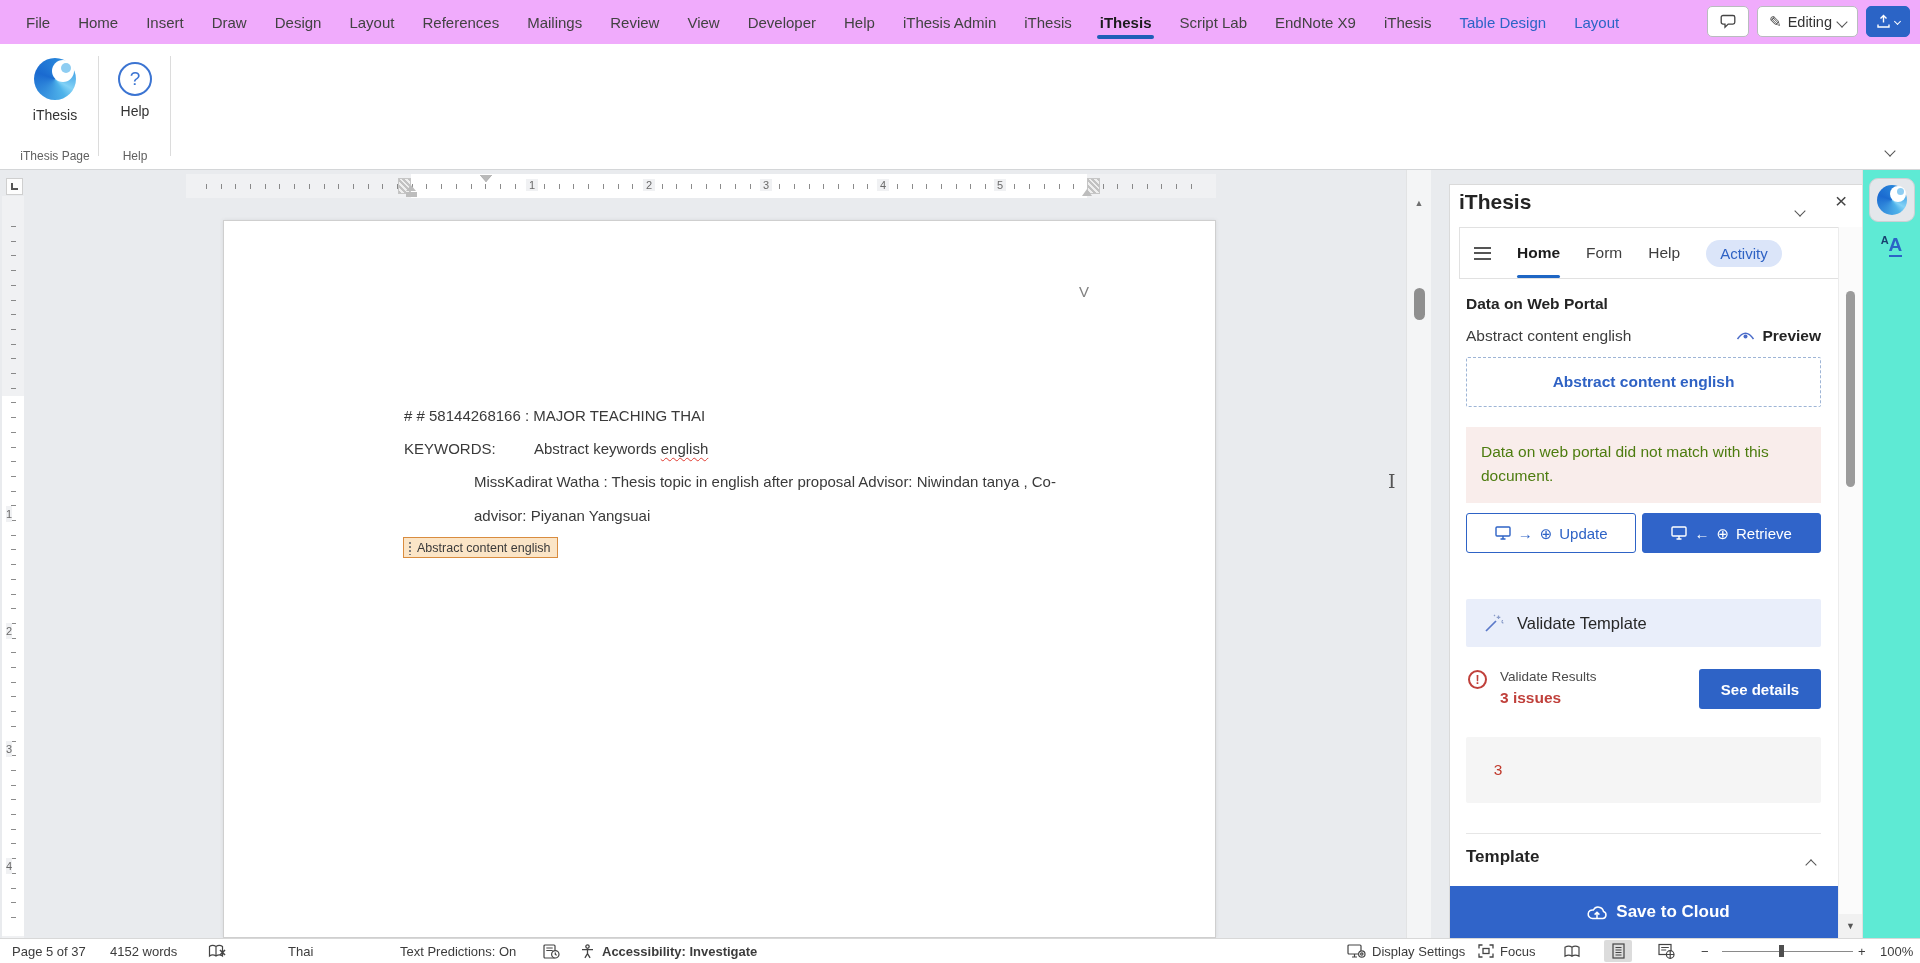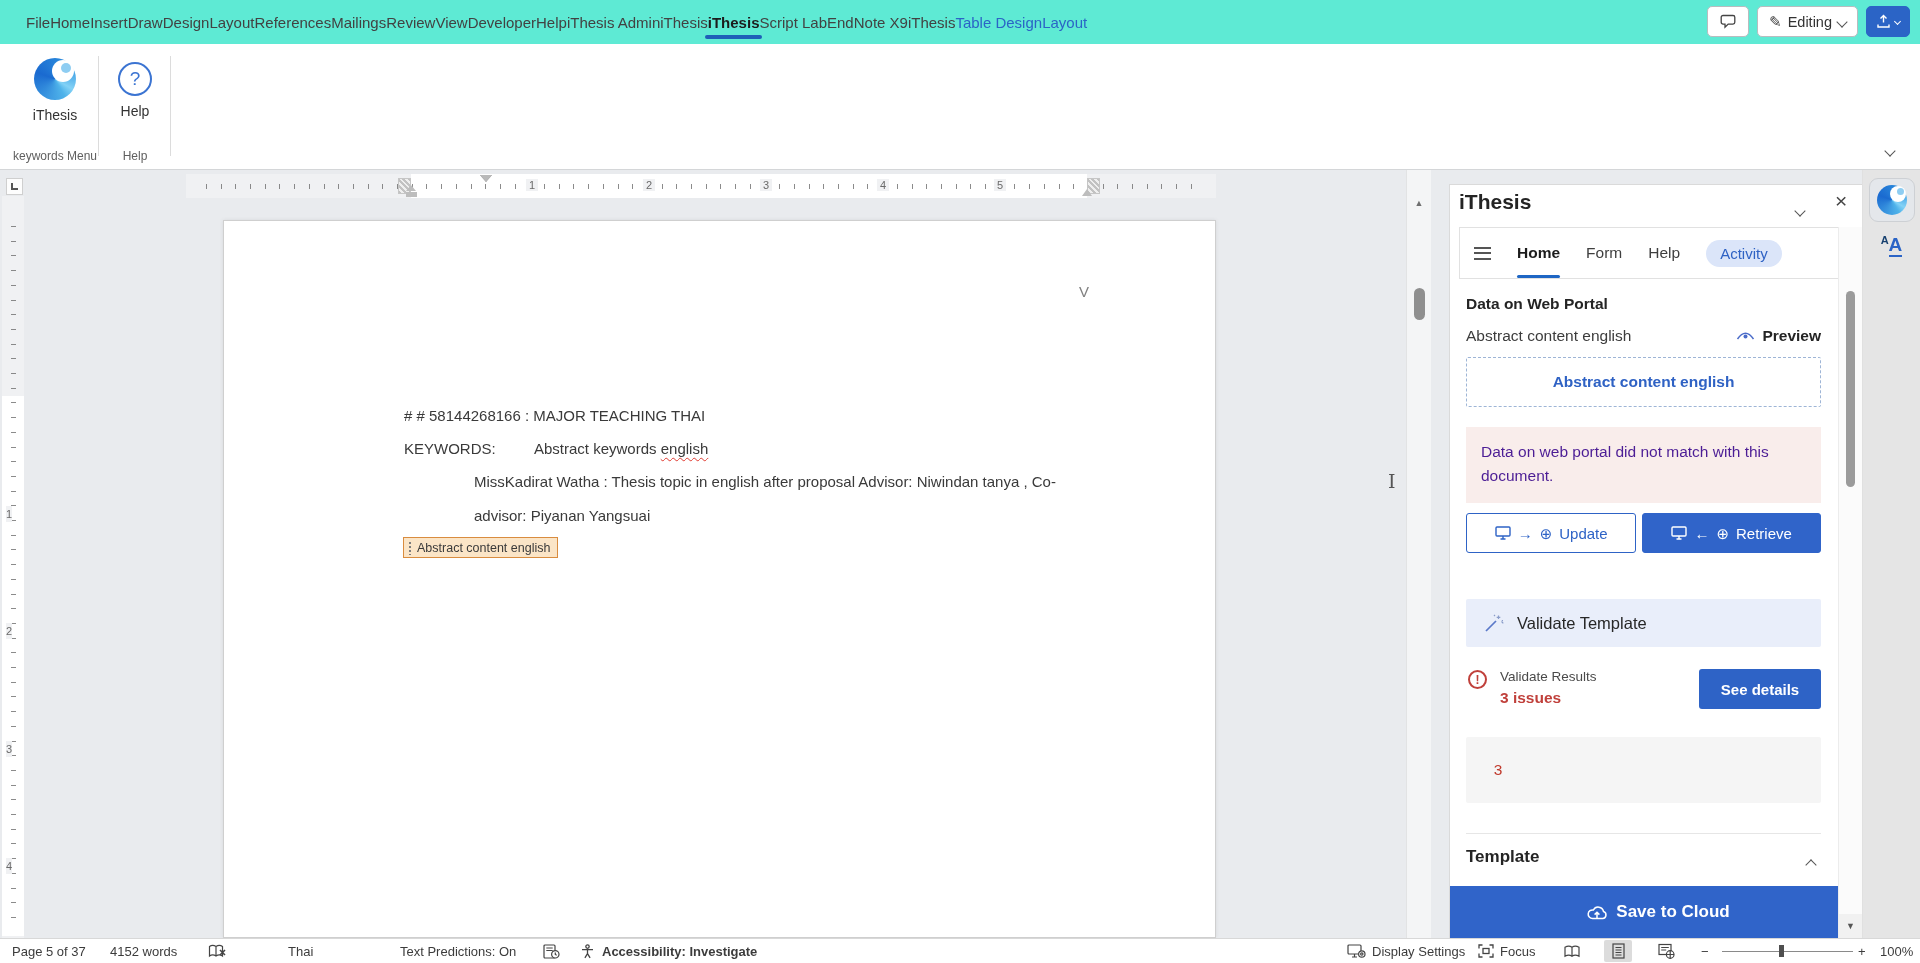--- a/index.html
+++ b/index.html
@@ -5,21 +5,21 @@
   * { margin:0; padding:0; box-sizing:border-box; }
   html,body { width:1920px; height:963px; overflow:hidden; }
   body { font-family:"Liberation Sans","DejaVu Sans",sans-serif; background:#f7f9fb; position:relative; color:#3c3c3c; }
   .chev { display:inline-block; width:8px; height:8px; border-right:1.6px solid #555; border-bottom:1.6px solid #555; }
   .chev.down { transform:rotate(45deg); }
   .chev.up { transform:rotate(-135deg); }
   .chev.left { transform:rotate(135deg); }
   svg { display:block; }
 
   
-  .menubar { position:absolute; top:0; left:0; right:0; height:44px; background:#5eead4; display:flex; align-items:center; padding-left:26px; font-size:15px; color:#424242; }
+  .menubar { position:absolute; top:0; left:0; right:0; height:44px; background:#f0abfc; display:flex; align-items:center; padding-left:26px; gap:28px; font-size:15px; color:#424242; }
   .menu-item { position:relative; white-space:nowrap; cursor:default; }
   .menu-item.active { color:#1c1c1c; font-weight:700; }
   .menu-item.active::after { content:''; position:absolute; left:-3px; right:-3px; bottom:-8px; height:3.5px; border-radius:2px; background:#1e5fb8; }
   .menu-item.contextual { color:#2b64c6; }
   .menubar-right { position:absolute; right:10px; top:6px; height:31px; display:flex; gap:8px; align-items:center; }
   .mb-btn { height:31px; border:1px solid #b9bcbf; border-radius:5px; background:#fff; display:flex; align-items:center; justify-content:center; gap:6px; font-size:14.5px; color:#333; }
   .mb-btn.icon-only { width:42px; }
   .mb-btn.editing { padding:0 11px; }
   .mb-btn.share { width:44px; background:#2b64c6; border-color:#2b64c6; color:#fff; gap:4px; }
   .mb-btn.share .chev { border-color:#fff; width:5px; height:5px; }
@@ -88,21 +88,21 @@
   .ptab.active { color:#1c1c1c; font-weight:700; }
   .ptab.active::after { content:''; position:absolute; left:0; right:0; bottom:0; height:3px; background:#1e66c4; border-radius:2px; }
   .ptab.pill { height:auto; background:#dbe5f9; color:#2f62c4; padding:5px 14px; border-radius:15px; font-size:15px; }
   .panel-collapse { position:absolute; left:396px; top:62px; }
   .pcontent { position:absolute; left:16px; width:355px; top:0; height:100%; }
   .ph1 { position:absolute; font-size:15.5px; font-weight:700; color:#242424; }
   .preview-row { position:absolute; top:142px; left:0; right:0; display:flex; align-items:center; justify-content:space-between; }
   .preview-label { font-size:15.5px; color:#3c3c3c; }
   .preview-link { display:flex; align-items:center; gap:7px; font-size:15.5px; font-weight:700; color:#242424; }
   .field-box { position:absolute; top:172px; left:0; right:0; height:50px; border:1.5px dashed #9eb5d6; border-radius:2px; display:flex; align-items:center; justify-content:center; font-size:15.5px; font-weight:700; color:#2f62c4; }
-  .error-box { position:absolute; top:242px; left:0; right:0; height:76px; background:#f9edeb; color:#4c1d95; font-size:15.5px; line-height:1.55; padding:13px 15px; }
+  .error-box { position:absolute; top:242px; left:0; right:0; height:76px; background:#f9edeb; color:#4d7c0f; font-size:15.5px; line-height:1.55; padding:13px 15px; }
   .btn-row { position:absolute; top:328px; left:0; right:0; height:40px; display:flex; gap:6px; }
   .btn { display:flex; align-items:center; justify-content:center; gap:7px; border-radius:3px; font-size:15px; }
   .btn.outline { flex:1; background:#fff; border:1px solid #2e63c6; color:#2e63c6; }
   .btn.fill { flex:1.05; background:#3064c9; border:1px solid #3064c9; color:#fff; }
   .glyph { font-size:15px; line-height:1; }
   .validate-bar { position:absolute; top:414px; left:0; right:0; height:48px; background:#e9eefa; border-radius:2px; display:flex; align-items:center; padding-left:17px; gap:13px; font-size:16.5px; color:#272727; }
   .results-row { position:absolute; top:482px; left:0; right:0; height:46px; }
   .warn-circle { position:absolute; left:2px; top:3px; width:19px; height:19px; border:2px solid #c0403b; border-radius:50%; color:#c0403b; font-size:12px; font-weight:700; display:flex; align-items:center; justify-content:center; }
   .results-label { position:absolute; left:34px; top:2px; font-size:13.5px; color:#4a4a4a; }
   .issues-label { position:absolute; left:34px; top:22px; font-size:15.5px; font-weight:700; color:#c0403b; }
@@ -113,21 +113,21 @@
   .pdivider { position:absolute; top:648px; left:0; right:0; height:1px; background:#e6e6e6; }
   .template-row { position:absolute; top:662px; left:0; right:0; height:30px; }
   .template-row .ph { font-size:17px; font-weight:700; color:#242424; }
   .template-chevron { position:absolute; right:6px; top:8px; }
   .save-btn { position:absolute; left:0; right:24px; bottom:0; height:52px; background:#3064c9; color:#fff; display:flex; align-items:center; justify-content:center; gap:8px; font-size:17px; font-weight:600;padding-left:28px; }
   .panel-scroll { position:absolute; right:0; top:42px; bottom:0; width:24px; background:#fbfbfb; border-left:1px solid #ececec; }
   .panel-scroll .thumb { position:absolute; left:7px; width:9px; top:64px; height:196px; background:#9b9b9b; border-radius:5px; }
   .panel-scroll .down-box { position:absolute; left:0; right:0; bottom:0; height:24px; background:#f1f1f1; text-align:center; font-size:9px; color:#555; line-height:24px; }
 
   
-  .rail { position:absolute; left:1862px; top:170px; width:58px; bottom:25px; background:#e5e5e5; border-left:1px solid #e0e0e0; }
+  .rail { position:absolute; left:1862px; top:170px; width:58px; bottom:25px; background:#5eead4; border-left:1px solid #e0e0e0; }
   .rail-ithesis { position:absolute; left:6px; top:8px; width:46px; height:44px; background:#e4e7eb; border:1px solid #cdd0d4; border-radius:9px; }
   .rail-editor { position:absolute; left:0; right:0; top:64px; text-align:center; color:#17406f; }
   .rail-editor .a-small { font-size:11px; font-weight:600; vertical-align:top; }
   .rail-editor .a-big { font-size:19px; font-weight:600; color:#2b64c6; border-bottom:2px solid #2b64c6; }
 
   
   .statusbar { position:absolute; left:0; right:0; bottom:0; height:25px; background:#fff; border-top:1px solid #d8d8d8; font-size:13px; color:#3c3c3c; }
   .sb { position:absolute; top:0; height:24px; display:flex; align-items:center; gap:6px; white-space:nowrap; }
   .sb.bold { font-weight:600; }
   .sb-viewbtn { position:absolute; top:1px; width:28px; height:22px; display:flex; align-items:center; justify-content:center; border-radius:2px; }
@@ -190,21 +190,21 @@
     <div class="rb-label">iThesis</div>
   </div>
   <div class="ribbon-divider" style="left:98px;"></div>
   <div class="ribbon-btn" style="left:99px;">
     <div class="help-circle">
         <span>?</span>
       </div>
     <div class="rb-label">Help</div>
   </div>
   <div class="ribbon-divider" style="left:170px;"></div>
-  <div class="group-label" style="left:10px;">keywords Menu</div>
+  <div class="group-label" style="left:10px;">iThesis Page</div>
   <div class="group-label" style="left:90px;">Help</div>
   <div class="ribbon-collapse"><span class="chev down"></span></div>
 </div>
 
 <div class="workspace">
 
   <div class="tab-selector">
       <i></i>
     </div>
 

